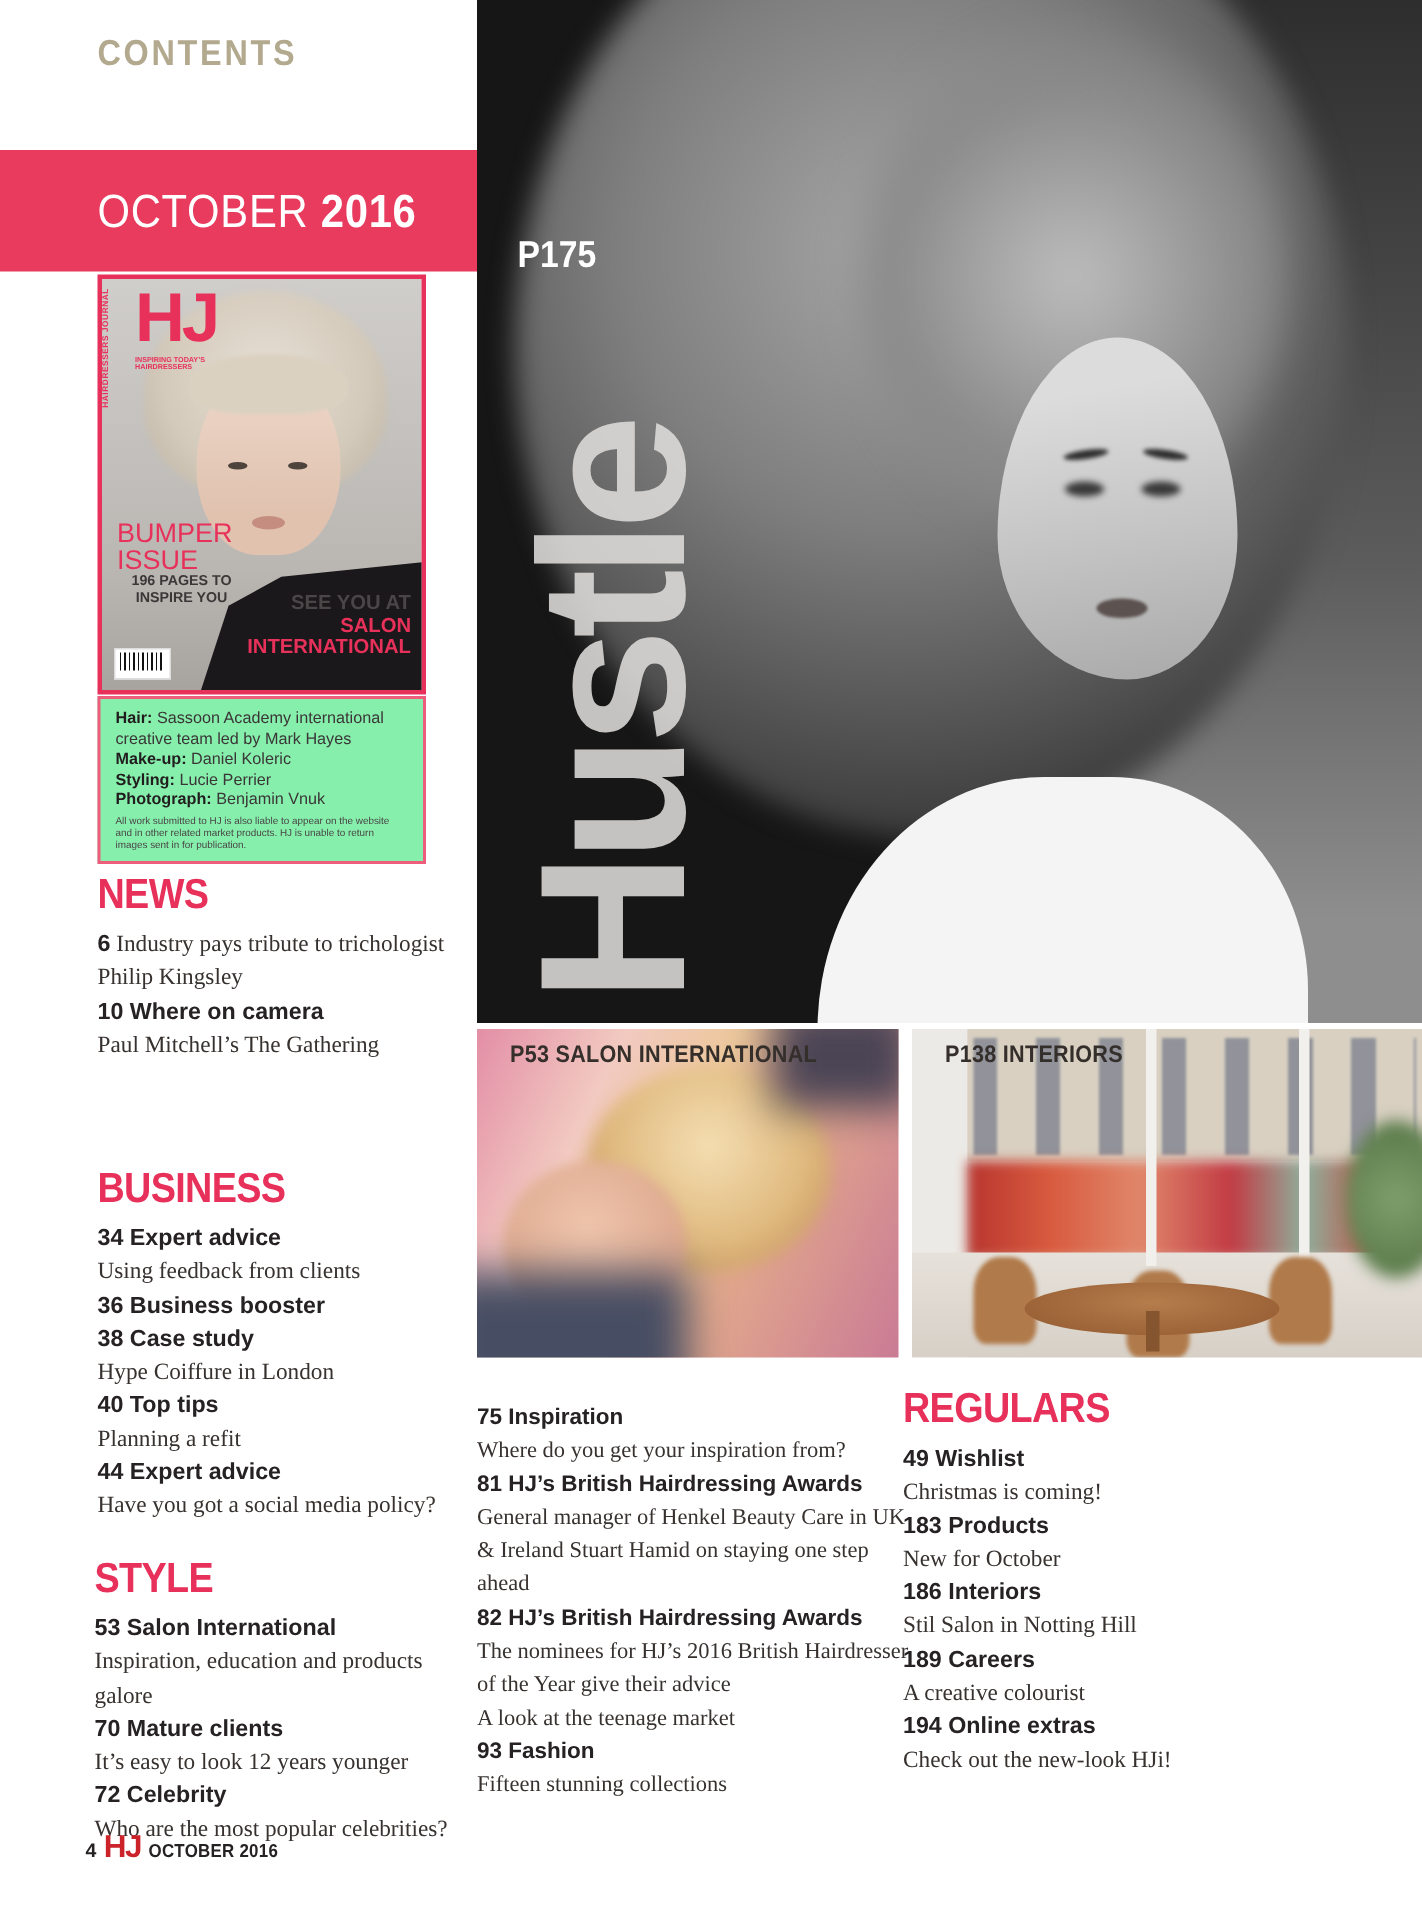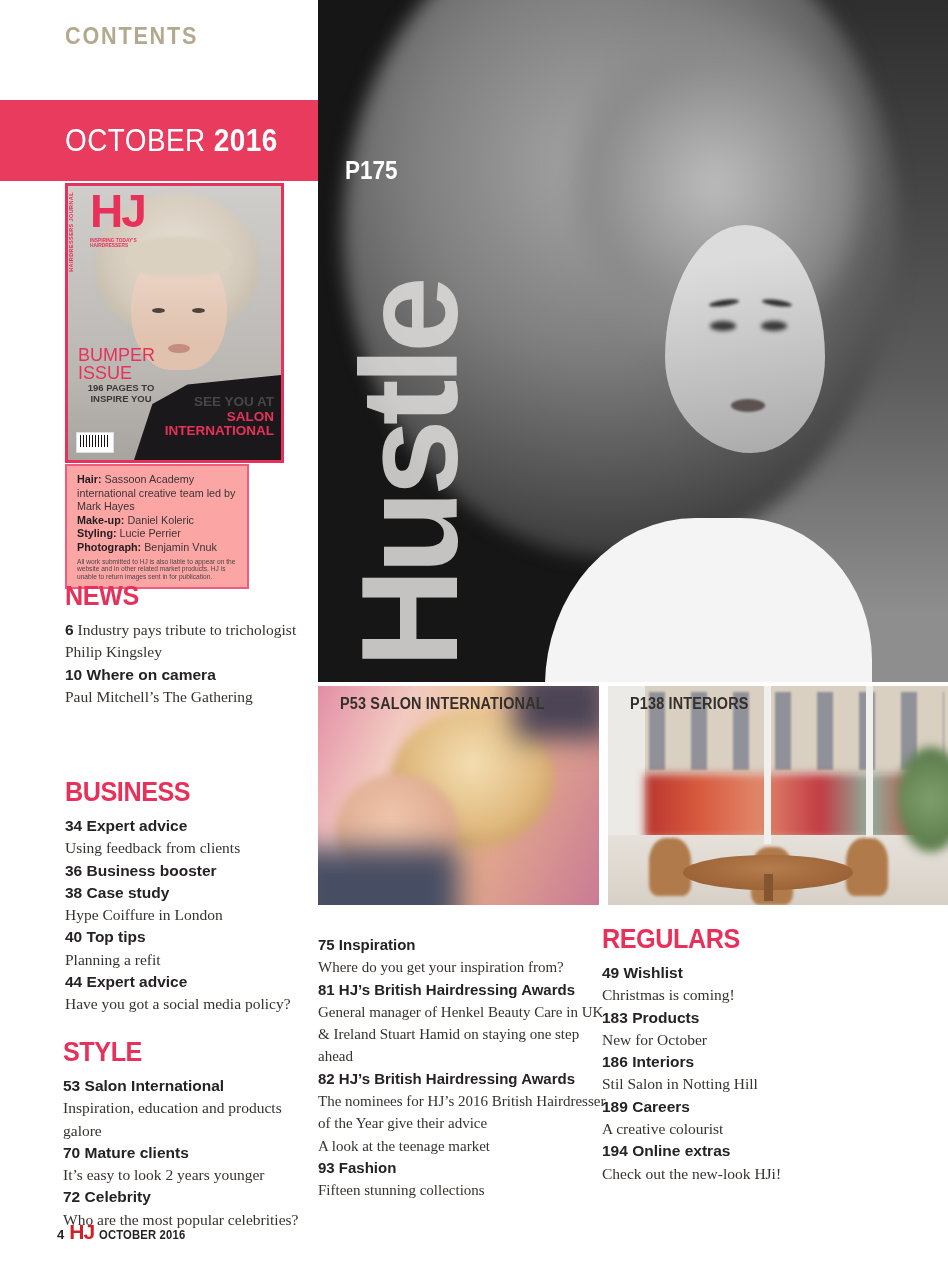--- a/index.html
+++ b/index.html
@@ -38,21 +38,21 @@
     font-weight:700; color:#3c3737;text-align:center; }
   .cv-strap { position:absolute; right:7px; bottom:22px; width:158px; text-align:right; font-size:13.5px;
     line-height:1.05; font-weight:800; }
   .cv-strap .plain { color:#4a4546;margin-left:48px; } .cv-strap .accent { color:#e8315a; }
   .cv-barcode { position:absolute; left:8px; bottom:7px; width:38px; height:21px; background:#fff;
     border:1px solid #ddd; }
   .cv-barcode .bars { position:absolute; left:3px; right:3px; top:2px; bottom:5px;
     background:repeating-linear-gradient(90deg,#111 0 1px,#fff 1px 3px); }
 
   
-  .credits { left:65px; top:464px; width:184px; border:2px solid #ef5d7d; background:#fca5a5; padding:7px 10px 6px; }
+  .credits { left:65px; top:464px; width:219px; border:2px solid #ef5d7d; background:#86efac; padding:7px 10px 6px; }
   .credit-line { font-size:10.8px; line-height:1.26; color:#3a3536; }
   .credit-line b { color:#211d1e; }
   .credits .disclaimer { margin-top:3px; font-size:6.6px; line-height:1.2; color:#4a4546; }
 
   
   .section { width:258px; }
   .sec-news { left:65px; top:580px; }
   .sec-business { left:65px; top:776px; }
   .sec-style { left:63px; top:1036px; }
   .col-mid { left:318px; top:934px; width:288px; }
@@ -222,21 +222,21 @@
 </div>
 
 <div class="abs section sec-style">
   <div class="sec-head cond">STYLE</div>
   <div class="entry">
     <div class="entry-title"><span>53</span> <span>Salon International</span></div>
     <div class="entry-desc">Inspiration, education and products galore</div>
   </div>
   <div class="entry">
     <div class="entry-title"><span>70</span> <span>Mature clients</span></div>
-    <div class="entry-desc">It’s easy to look 2 years younger</div>
+    <div class="entry-desc">It’s easy to look 12 years younger</div>
   </div>
   <div class="entry">
     <div class="entry-title"><span>72</span> <span>Celebrity</span></div>
     <div class="entry-desc">Who are the most popular celebrities?</div>
   </div>
 </div>
 
 <div class="abs p53">
   <div class="p53-braid"></div>
   <div class="p53-face"></div>

